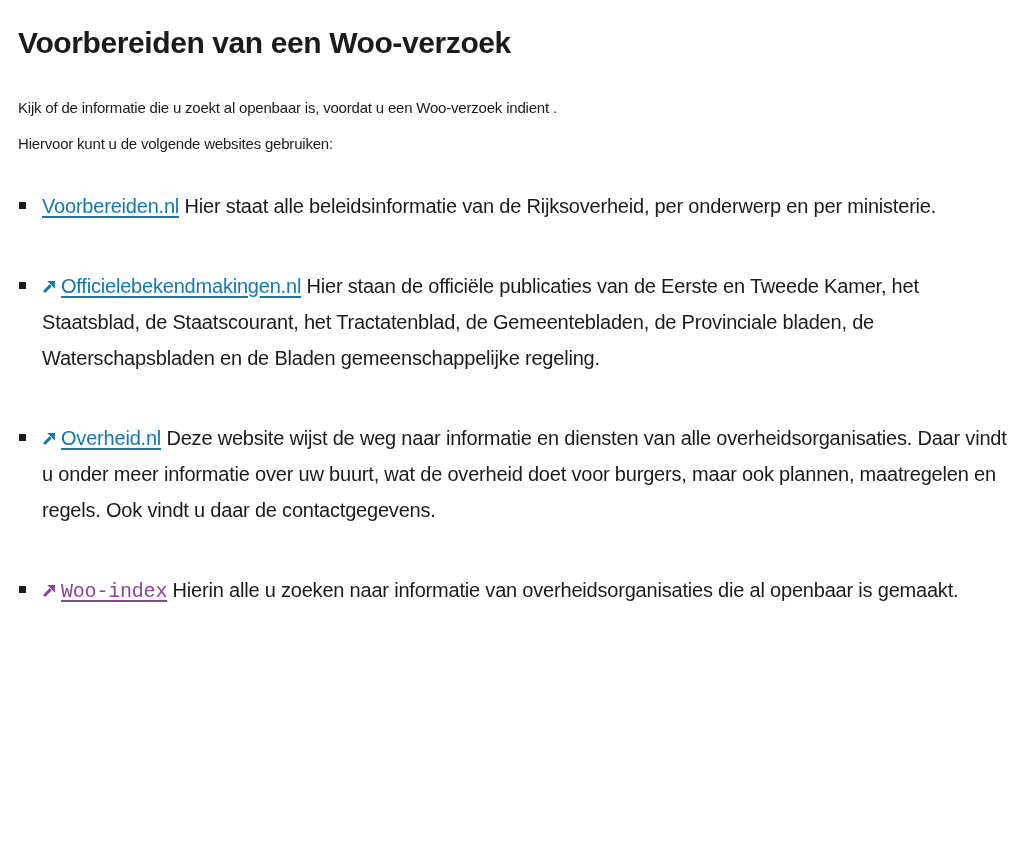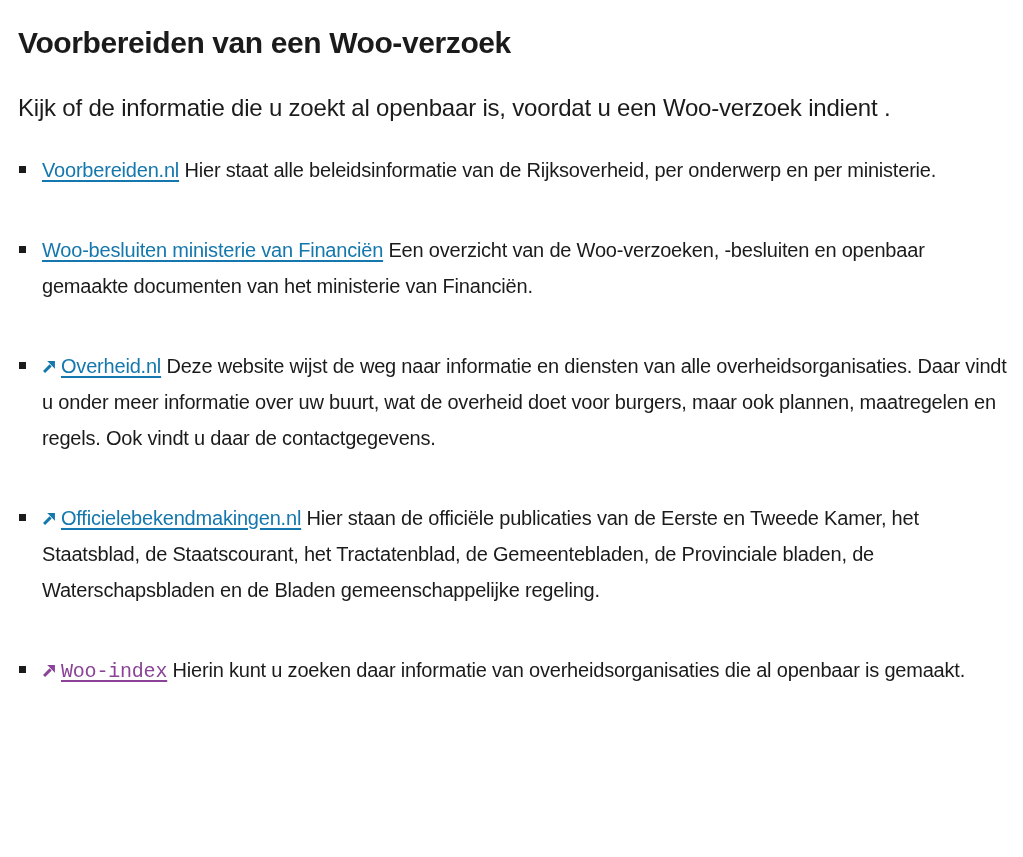--- a/index.html
+++ b/index.html
@@ -21,21 +21,21 @@
   }
   .container { padding: 0 8px 0 18px; }
   h1.page-title {
     font-size: 30px;
     line-height: 38px;
     font-weight: 700;
     margin: 24px 0 0 0;
     letter-spacing: -0.4px;
   }
   p.intro {
-    font-size: 24px;
+    font-size: 15px;
     line-height: 36px;
     margin: 28px 0 0 0;
   }
   ul.website-list {
     list-style: none;
     margin: 26px 0 0 0;
     padding: 0;
   }
   ul.website-list > li {
     position: relative;
@@ -74,53 +74,49 @@
   .ext-icon svg { display: block; width: 100%; height: 100%; }
   .desc { color: var(--text); margin-top: 32px; }
 </style>
 </head>
 <body>
 
 <div class="container">
 
   <h1 class="page-title">Voorbereiden van een Woo-verzoek</h1>
 
-  <p class="intro"><span>Kijk of de informatie die u zoekt al openbaar is, voordat u een Woo-verzoek indient .</span><br></p>
+  <p class="intro"><span>Kijk of de informatie die u zoekt al openbaar is, voordat u een Woo-verzoek indient .</span><br><span>Hiervoor kunt u de volgende websites gebruiken:</span></p>
 
   <ul class="website-list">
 
     <li>
       <a class="weblink"><span>Voorbereiden.nl</span></a>
       <span class="desc">Hier staat alle beleidsinformatie van de Rijksoverheid, per onderwerp en per ministerie.</span>
     </li>
 
+
     <li>
-      <a class="weblink"><span>Woo-besluiten ministerie van Financiën</span></a>
-      <span class="desc">Een overzicht van de Woo-verzoeken, -besluiten en openbaar gemaakte documenten van het ministerie van Financiën.</span>
+      <a class="weblink"><span class="ext-icon"><svg viewBox="0 0 16 16" aria-hidden="true">
+              <path d="M2.2 13.8 L9.2 6.8" stroke="currentColor" stroke-width="3.2" fill="none"></path>
+              <polygon points="5.6,2.2 13.8,2.2 13.8,10.4" fill="currentColor"></polygon>
+            </svg></span><span>Officielebekendmakingen.nl</span></a>
+      <span class="desc">Hier staan de officiële publicaties van de Eerste en Tweede Kamer, het Staatsblad, de Staatscourant, het Tractatenblad, de Gemeentebladen, de Provinciale bladen, de Waterschapsbladen en de Bladen gemeenschappelijke regeling.</span>
     </li>
 
     <li>
       <a class="weblink"><span class="ext-icon"><svg viewBox="0 0 16 16" aria-hidden="true">
               <path d="M2.2 13.8 L9.2 6.8" stroke="currentColor" stroke-width="3.2" fill="none"></path>
               <polygon points="5.6,2.2 13.8,2.2 13.8,10.4" fill="currentColor"></polygon>
             </svg></span><span>Overheid.nl</span></a>
       <span class="desc">Deze website wijst de weg naar informatie en diensten van alle overheidsorganisaties. Daar vindt u onder meer informatie over uw buurt, wat de overheid doet voor burgers, maar ook plannen, maatregelen en regels. Ook vindt u daar de contactgegevens.</span>
     </li>
 
-    <li>
-      <a class="weblink"><span class="ext-icon"><svg viewBox="0 0 16 16" aria-hidden="true">
-              <path d="M2.2 13.8 L9.2 6.8" stroke="currentColor" stroke-width="3.2" fill="none"></path>
-              <polygon points="5.6,2.2 13.8,2.2 13.8,10.4" fill="currentColor"></polygon>
-            </svg></span><span>Officielebekendmakingen.nl</span></a>
-      <span class="desc">Hier staan de officiële publicaties van de Eerste en Tweede Kamer, het Staatsblad, de Staatscourant, het Tractatenblad, de Gemeentebladen, de Provinciale bladen, de Waterschapsbladen en de Bladen gemeenschappelijke regeling.</span>
-    </li>
-
     <li class="visited">
       <a class="weblink"><span class="ext-icon"><svg viewBox="0 0 16 16" aria-hidden="true">
               <path d="M2.2 13.8 L9.2 6.8" stroke="currentColor" stroke-width="3.2" fill="none"></path>
               <polygon points="5.6,2.2 13.8,2.2 13.8,10.4" fill="currentColor"></polygon>
             </svg></span><span>Woo-index</span></a>
-      <span class="desc">Hierin kunt u zoeken daar informatie van overheidsorganisaties die al openbaar is gemaakt.</span>
+      <span class="desc">Hierin alle u zoeken naar informatie van overheidsorganisaties die al openbaar is gemaakt.</span>
     </li>
 
   </ul>
 
 </div>
 
 </body></html>

